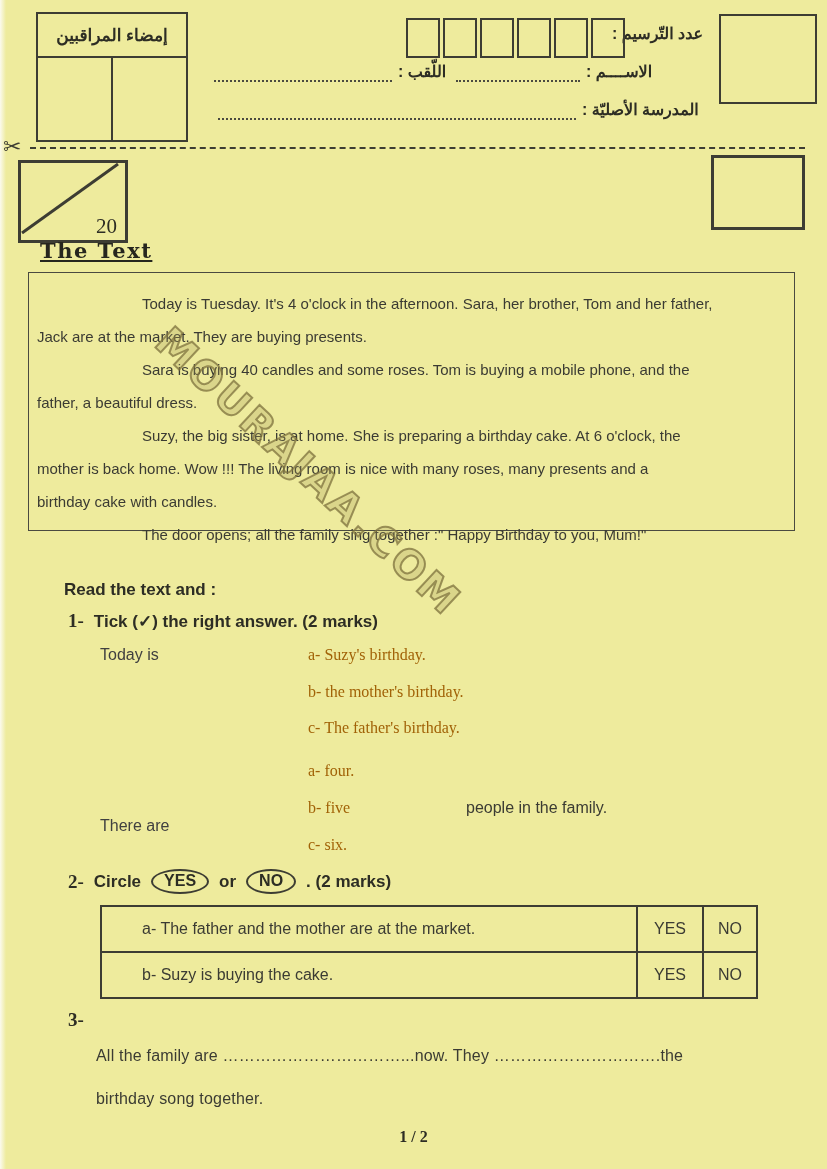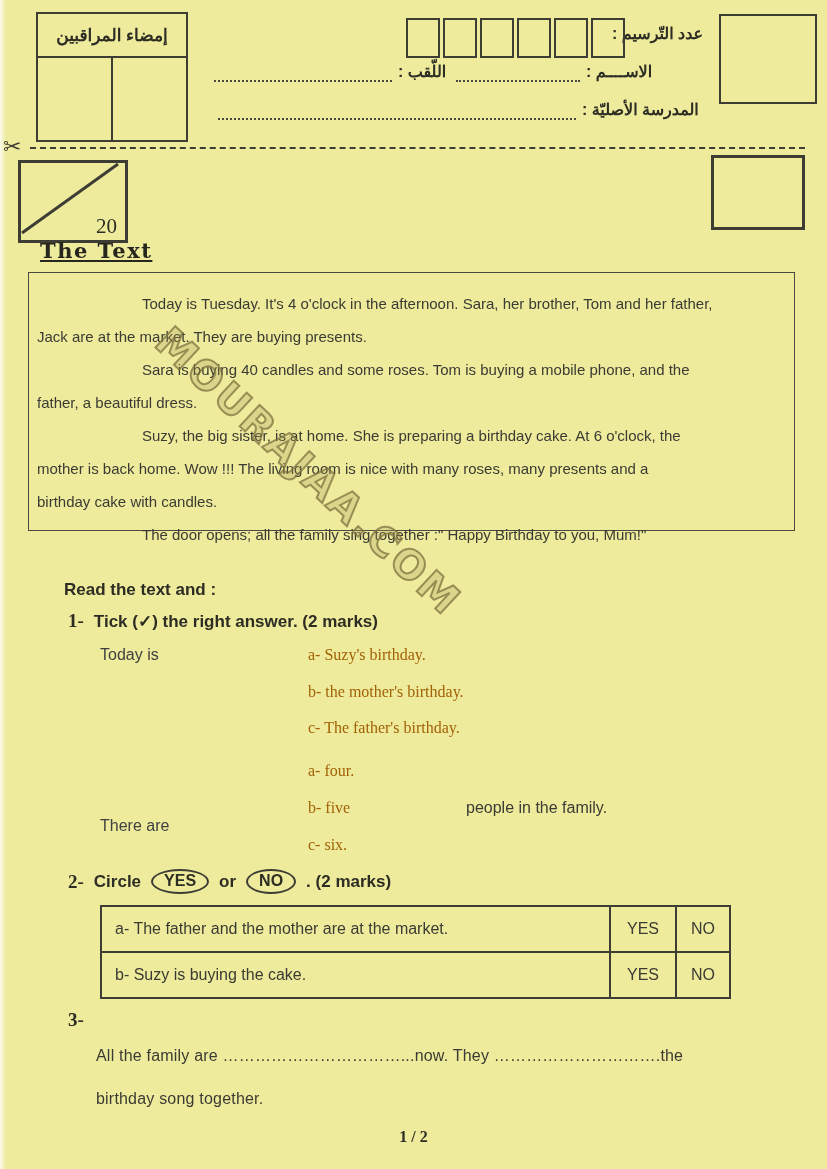--- a/index.html
+++ b/index.html
@@ -71,21 +71,21 @@
   .q1-line{left:68px;top:610px;}
   .q2-line{left:68px;top:869px;}
   .q3-line{left:68px;top:1009px;}
   .stem{position:absolute;left:100px;font-size:16px;color:#404040;}
   .opt{position:absolute;left:308px;font-size:16px;color:#a16207;font-family:Liberation Serif, serif;}
   .opt-suffix{position:absolute;left:466px;font-size:16px;color:#3b3b33;}
   .pill{border:2px solid #3d3d33;border-radius:50%;padding:1px 11px 2px;
     font-weight:bold;font-size:16px;color:#2d2d24;}
   .yn-table{position:absolute;left:100px;top:905px;border-collapse:collapse;}
   .yn-table td{border:2px solid #3d3d33;height:42px;font-size:16px;color:#3b3b33;}
-  .td-statement{width:493px;padding-left:13px;margin-left:20px;}
+  .td-statement{width:493px;padding-left:40px;margin-left:20px;}
   .td-yes{width:62px;text-align:center;}
   .td-no{width:50px;text-align:center;}
   .fill-line{position:absolute;left:96px;font-size:16px;color:#3b3b33;letter-spacing:0.2px;}
   .page-number{position:absolute;left:0;top:1128px;width:100%;text-align:center;
     font-family:"Liberation Serif",serif;font-weight:bold;font-size:16px;color:#2d2d24;}
 </style>
 </head>
 <body>
 
 <div class="page">

